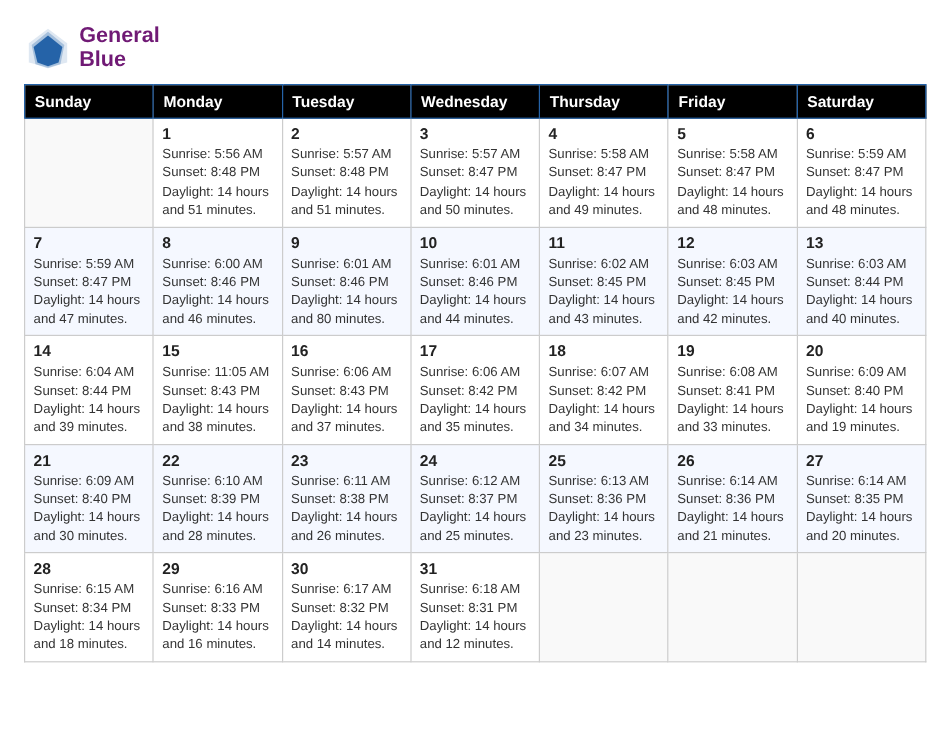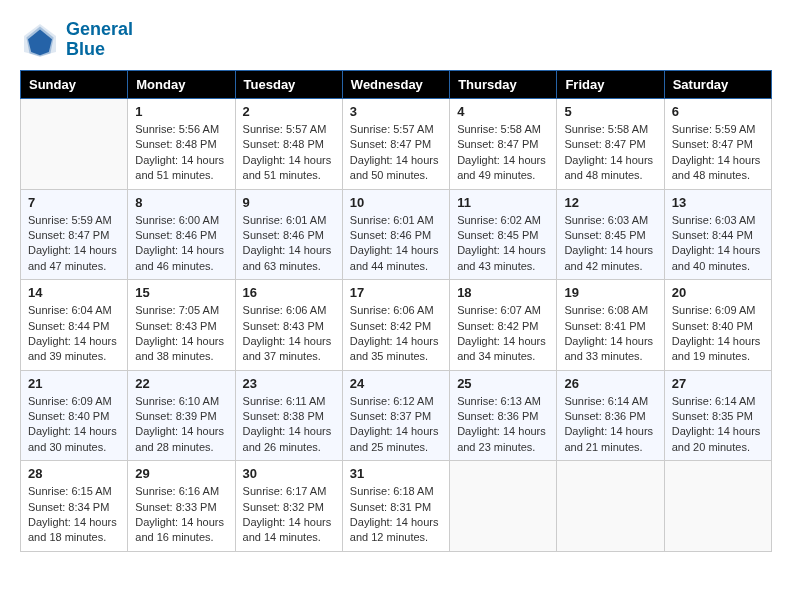--- a/index.html
+++ b/index.html
@@ -17,21 +17,21 @@
       margin-bottom: 10px;
     }
     .logo {
       display: flex;
       align-items: center;
       gap: 6px;
     }
     .logo-text {
       font-size: 18px;
       font-weight: bold;
-      color: #0369a1;
+      color: #701a75;
       line-height: 1.1;
     }
     .logo-icon {
       width: 40px;
       height: 40px;
     }
     .title-block {
       text-align: right;
     }
     .month-year {
@@ -198,21 +198,21 @@
             <div>Daylight: 14 hours</div>
             <div>and 46 minutes.</div>
           </div>
         </td>
         <td>
           <span class="day-number">9</span>
           <div class="day-info">
             <div>Sunrise: 6:01 AM</div>
             <div>Sunset: 8:46 PM</div>
             <div>Daylight: 14 hours</div>
-            <div>and 63 minutes.</div>
+            <div>and 80 minutes.</div>
           </div>
         </td>
         <td>
           <span class="day-number">10</span>
           <div class="day-info">
             <div>Sunrise: 6:01 AM</div>
             <div>Sunset: 8:46 PM</div>
             <div>Daylight: 14 hours</div>
             <div>and 44 minutes.</div>
           </div>
@@ -251,21 +251,21 @@
           <div class="day-info">
             <div>Sunrise: 6:04 AM</div>
             <div>Sunset: 8:44 PM</div>
             <div>Daylight: 14 hours</div>
             <div>and 39 minutes.</div>
           </div>
         </td>
         <td>
           <span class="day-number">15</span>
           <div class="day-info">
-            <div>Sunrise: 7:05 AM</div>
+            <div>Sunrise: 11:05 AM</div>
             <div>Sunset: 8:43 PM</div>
             <div>Daylight: 14 hours</div>
             <div>and 38 minutes.</div>
           </div>
         </td>
         <td>
           <span class="day-number">16</span>
           <div class="day-info">
             <div>Sunrise: 6:06 AM</div>
             <div>Sunset: 8:43 PM</div>

